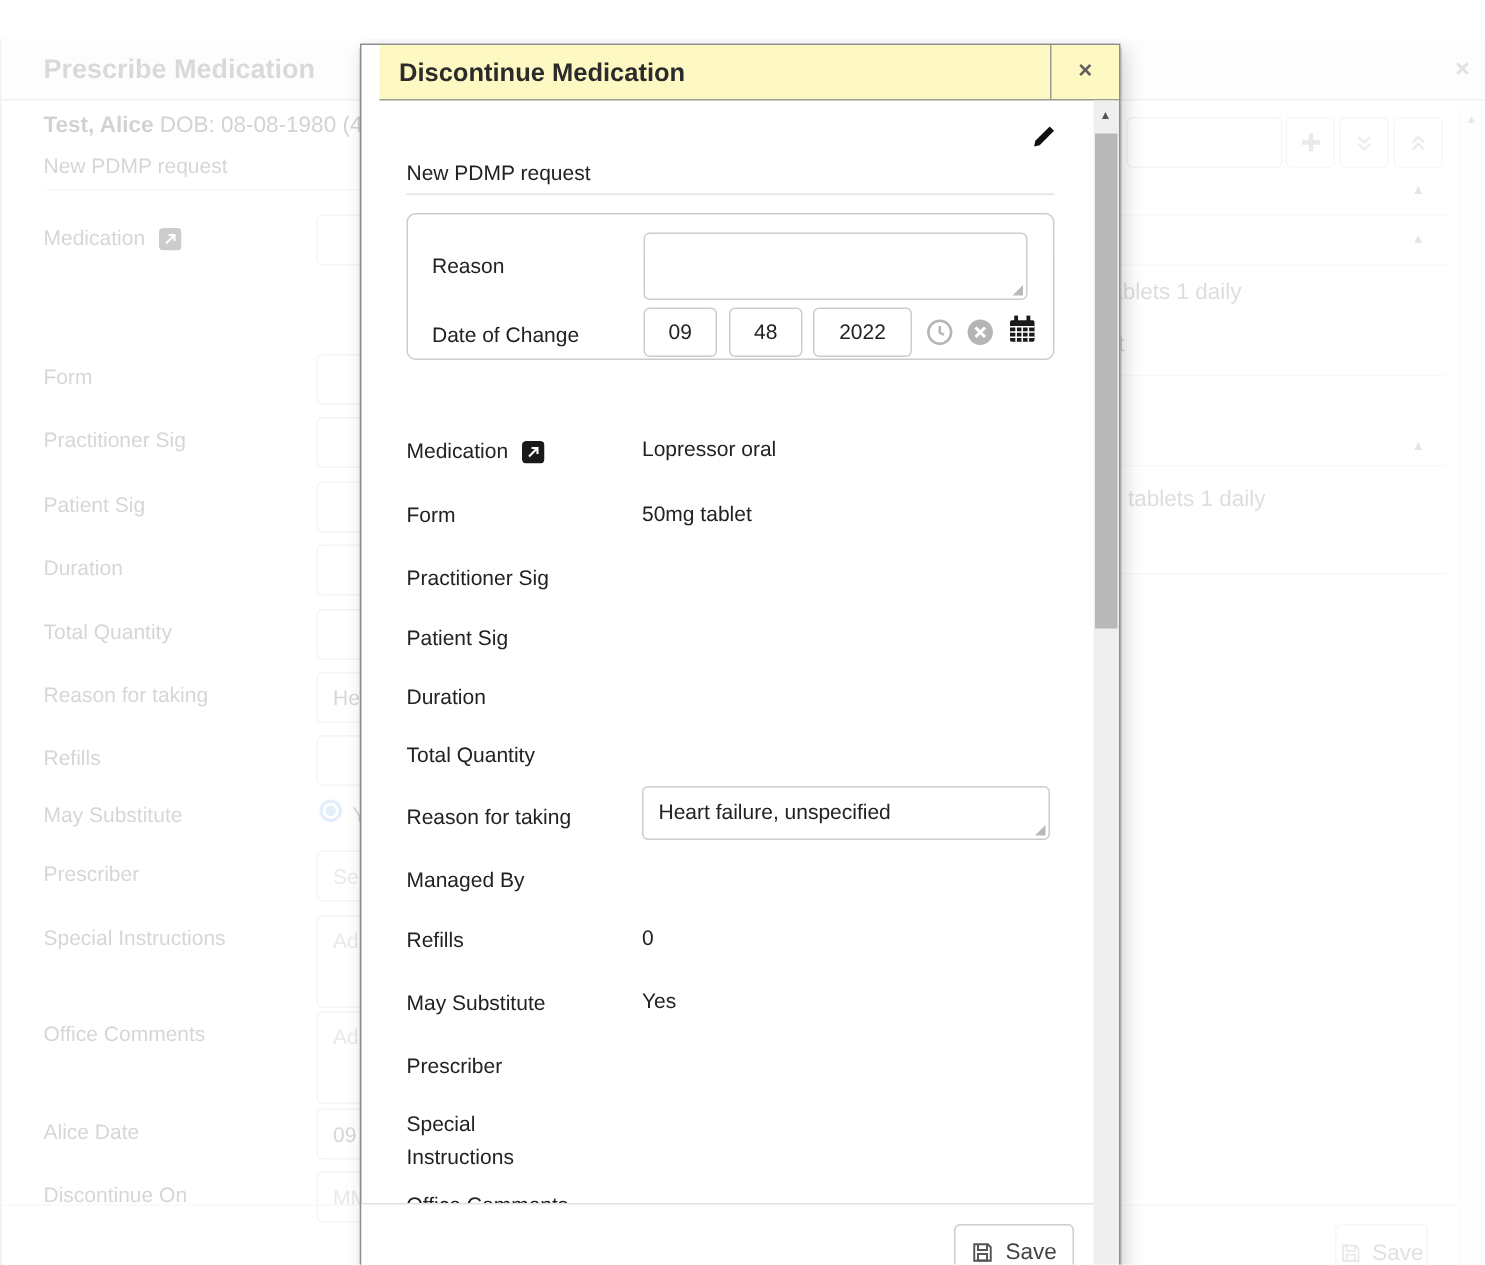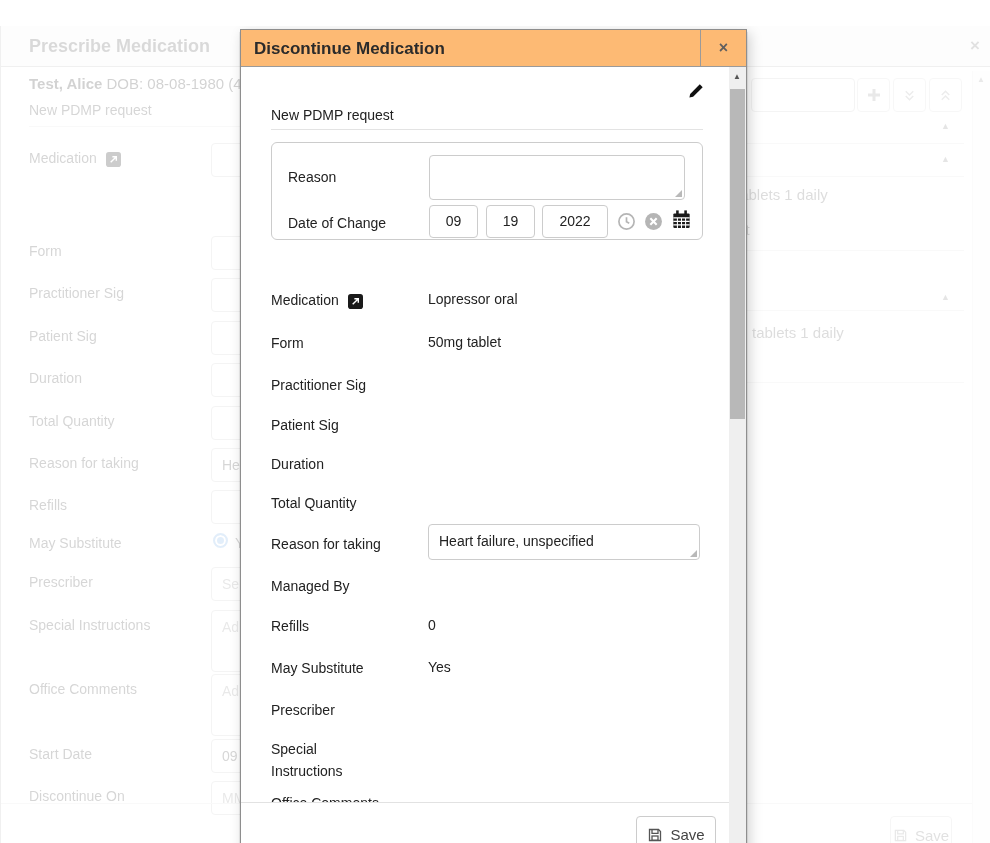--- a/index.html
+++ b/index.html
@@ -36,21 +36,21 @@
   .bg-scroll .down { position:absolute; bottom:4px; left:4px; font-size:8px; color:#999; }
   .bottombar { position:absolute; left:0; right:0; bottom:0; height:7px; background:#2e3f54; }
 
   
   .backdrop { position:absolute; inset:0; background:rgba(255,255,255,0.78); z-index:5; }
 
   
   .modal { position:absolute; left:240px; top:3px; width:507px; height:834px; background:#fff;
            border:1px solid #8e8e8e; z-index:10;
            box-shadow:0 3px 1px rgba(0,0,0,.45), 3px 4px 12px rgba(0,0,0,.18); }
-  .m-header { position:absolute; top:0; left:0; right:0; height:37px; background:#fdba74;
+  .m-header { position:absolute; top:0; left:12px; right:0; height:37px; background:#fef9c3;
               border-bottom:1px solid #9a9a9a; display:flex; }
   .m-title { padding-left:13px; line-height:37px; font-size:17px; font-weight:bold; color:#2b2b2b; }
   .m-close { margin-left:auto; width:46px; border-left:1px solid #9a9a9a; display:flex;
              align-items:center; justify-content:center; font-size:16px; font-weight:bold;
              color:#5f5f5f; cursor:pointer; }
   .m-lbl { position:absolute; left:30px; width:110px; font-size:14px; color:#222; line-height:1.6; }
   .m-val { position:absolute; left:187px; font-size:14px; color:#222; }
   .m-inp { border:1px solid #ccc; border-radius:4px; background:#fff; }
   .resize-corner { position:absolute; right:2px; bottom:2px; width:0; height:0;
                    border-left:7px solid transparent; border-bottom:7px solid #b9b9b9; }
@@ -123,21 +123,21 @@
 
     <div class="lbl" style="top:548px;">Prescriber</div>
     <div class="inp ph" style="top:541px;">Se</div>
 
     <div class="lbl" style="top:591px;">Special Instructions</div>
     <div class="inp ta ph" style="top:584px;">Ad</div>
 
     <div class="lbl" style="top:655px;">Office Comments</div>
     <div class="inp ta ph" style="top:648px;">Ad</div>
 
-    <div class="lbl" style="top:720px;">Start Date</div>
+    <div class="lbl" style="top:720px;">Alice Date</div>
     <div class="inp" style="top:713px;">09</div>
 
     <div class="lbl" style="top:762px;">Discontinue On</div>
     <div class="inp ph" style="top:755px;">MM</div>
 
     <div class="inp" style="top:52px; left:750px; width:104px;"></div>
     <div class="sq-btn" style="left:856px;">
       <span class="icon">
         <svg width="16" height="16" viewBox="0 0 16 16">
             <path d="M8 2v12M2 8h12" stroke="#9b9b9b" stroke-width="3"></path>
@@ -207,21 +207,21 @@
     </span>
     <div class="divider" style="position:absolute; top:99px; left:30px; width:432px;"></div>
 
     <div style="position:absolute; left:30px; top:112px; width:432px; height:98px; border:1px solid #ccc; border-radius:6px;">
       <div style="position:absolute; left:16px; top:26px; font-size:14px; color:#222;">Reason</div>
       <div class="m-inp" style="position:absolute; left:157px; top:12px; width:256px; height:45px;">
         <span class="resize-corner"></span>
       </div>
       <div style="position:absolute; left:16px; top:72px; font-size:14px; color:#222;">Date of Change</div>
       <div class="date-inp" style="left:157px; top:62px; width:49px;">09</div>
-      <div class="date-inp" style="left:214px; top:62px; width:49px;">19</div>
+      <div class="date-inp" style="left:214px; top:62px; width:49px;">48</div>
       <div class="date-inp" style="left:270px; top:62px; width:66px;">2022</div>
       <span class="icon" style="position:absolute; left:345px; top:69px;">
         <svg width="19" height="19" viewBox="0 0 18 18" fill="none">
             <circle cx="9" cy="9" r="7.2" stroke="#b5b5b5" stroke-width="1.6"></circle>
             <path d="M9 5v4.2l2.6 1.4" stroke="#b5b5b5" stroke-width="1.6"></path>
           </svg>
       </span>
       <span class="icon" style="position:absolute; left:372px; top:69px;">
         <svg width="19" height="19" viewBox="0 0 18 18">
             <circle cx="9" cy="9" r="8" fill="#b5b5b5"></circle>

